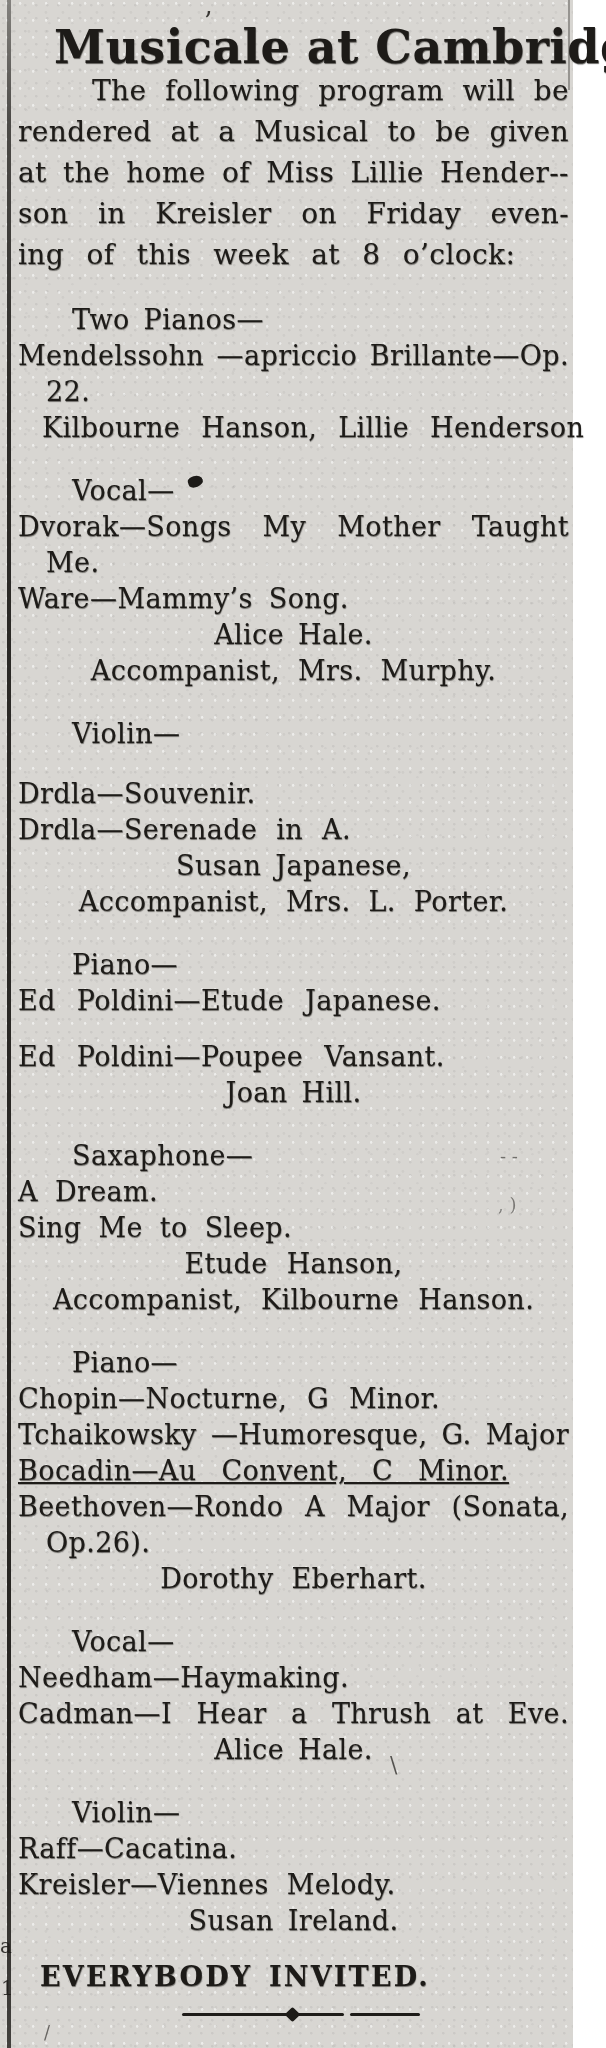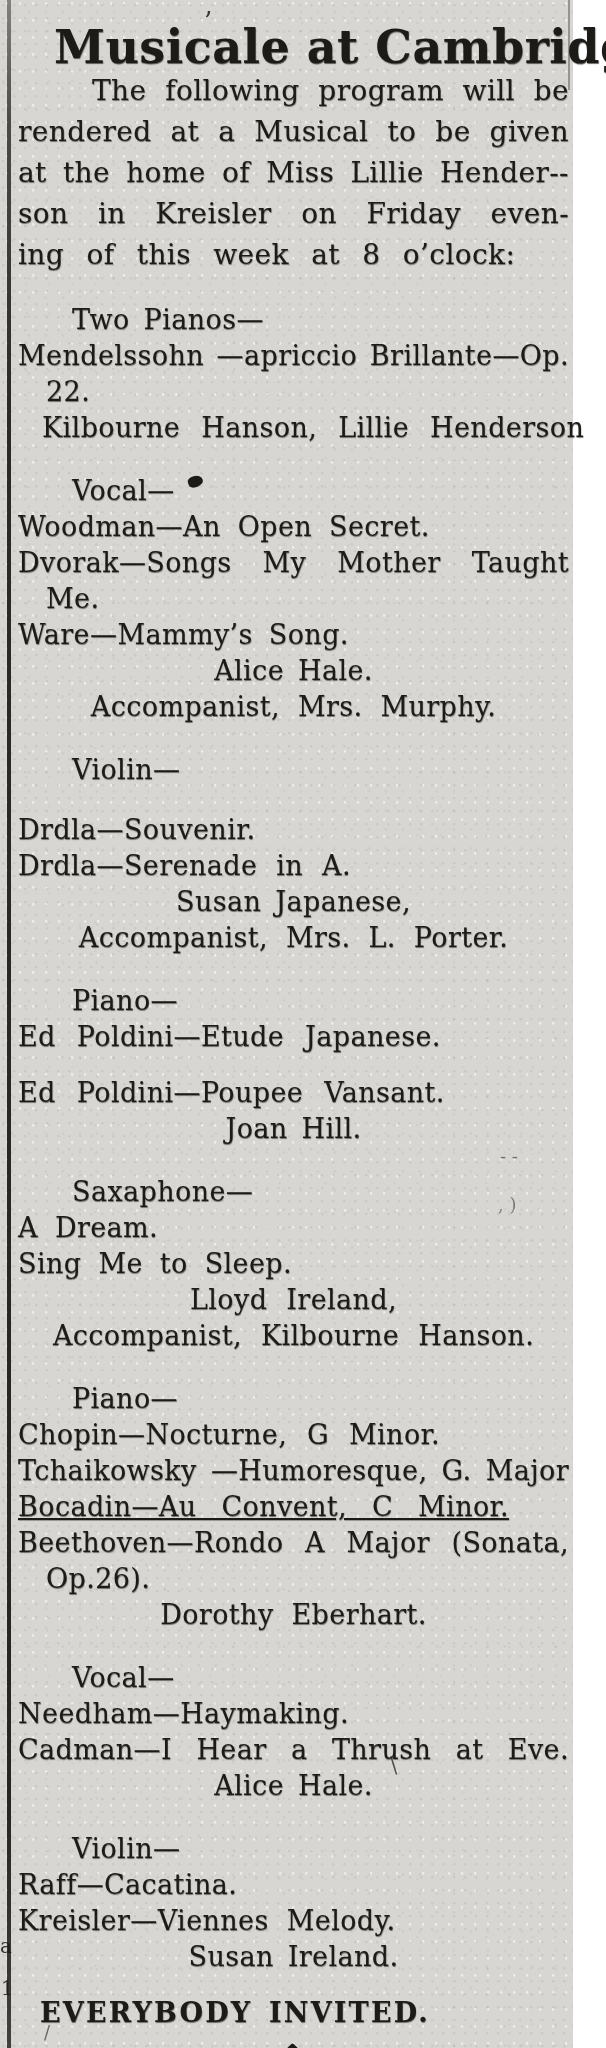--- a/index.html
+++ b/index.html
@@ -122,21 +122,20 @@
           <span>Brillante—Op.</span>
         </div>
         <div class="line indent">22.</div>
         <div class="line justify" style="padding-left: 24px; gap: 21px;">
           <span>Kilbourne</span>
           <span>Hanson,</span>
           <span>Lillie</span>
           <span>Henderson</span>
         </div>
         <div class="line heading">Vocal—</div>
-        <div class="line body" style="word-spacing: 8px;">Woodman—An Open Secret.</div>
         <div class="line justify">
           <span>Dvorak—Songs</span>
           <span>My</span>
           <span>Mother</span>
           <span>Taught</span>
         </div>
         <div class="line indent">Me.</div>
         <div class="line body" style="word-spacing: 7px;">Ware—Mammy’s Song.</div>
         <div class="line center">Alice Hale.</div>
         <div class="line center" style="word-spacing: 9px;">Accompanist, Mrs. Murphy.</div>
@@ -145,21 +144,21 @@
         <div class="line body" style="word-spacing: 10px;">Drdla—Serenade in A.</div>
         <div class="line center">Susan Japanese,</div>
         <div class="line center" style="word-spacing: 9px;">Accompanist, Mrs. L. Porter.</div>
         <div class="line heading">Piano—</div>
         <div class="line body" style="word-spacing: 12px;">Ed Poldini—Etude Japanese.</div>
         <div class="line body" style="word-spacing: 12px; margin-top: 20px;">Ed Poldini—Poupee Vansant.</div>
         <div class="line center">Joan Hill.</div>
         <div class="line heading">Saxaphone—</div>
         <div class="line body" style="word-spacing: 8px;">A Dream.</div>
         <div class="line body" style="word-spacing: 8px;">Sing Me to Sleep.</div>
-        <div class="line center" style="word-spacing: 10px;">Lloyd Ireland,</div>
+        <div class="line center" style="word-spacing: 10px;">Etude Hanson,</div>
         <div class="line center" style="word-spacing: 10px;">Accompanist, Kilbourne Hanson.</div>
         <div class="line heading">Piano—</div>
         <div class="line body" style="word-spacing: 11px;">Chopin—Nocturne, G Minor.</div>
         <div class="line justify">
           <span>Tchaikowsky</span>
           <span>—Humoresque,</span>
           <span>G.</span>
           <span>Major</span>
         </div>
         <div class="line body" style="word-spacing: 16px; text-decoration: underline;">Bocadin—Au Convent, C Minor.</div>

